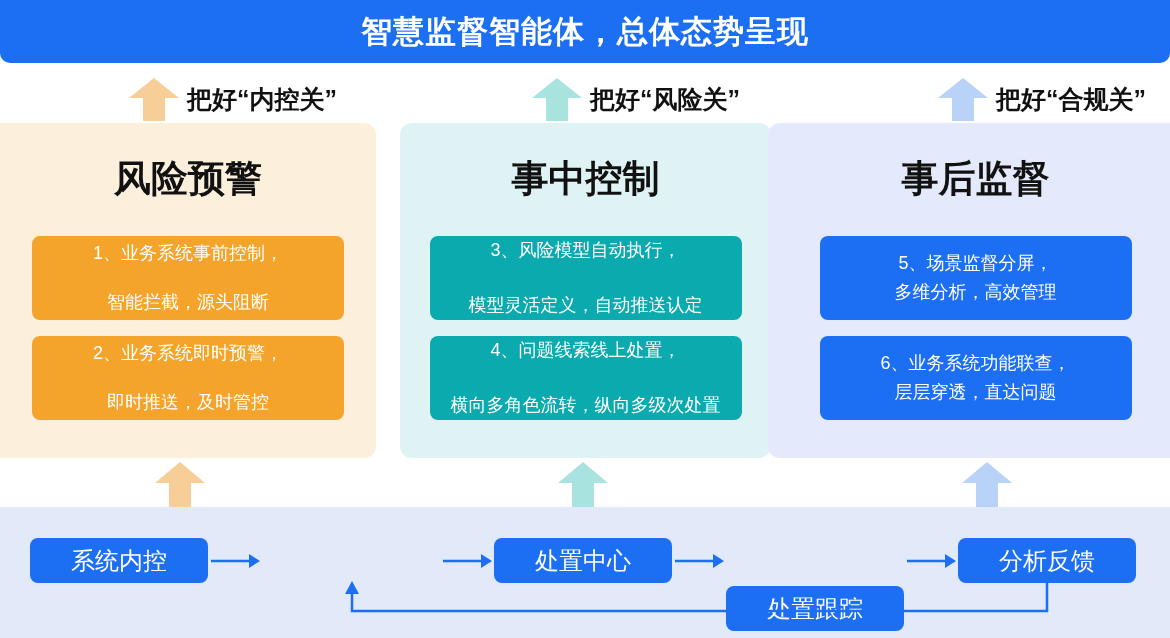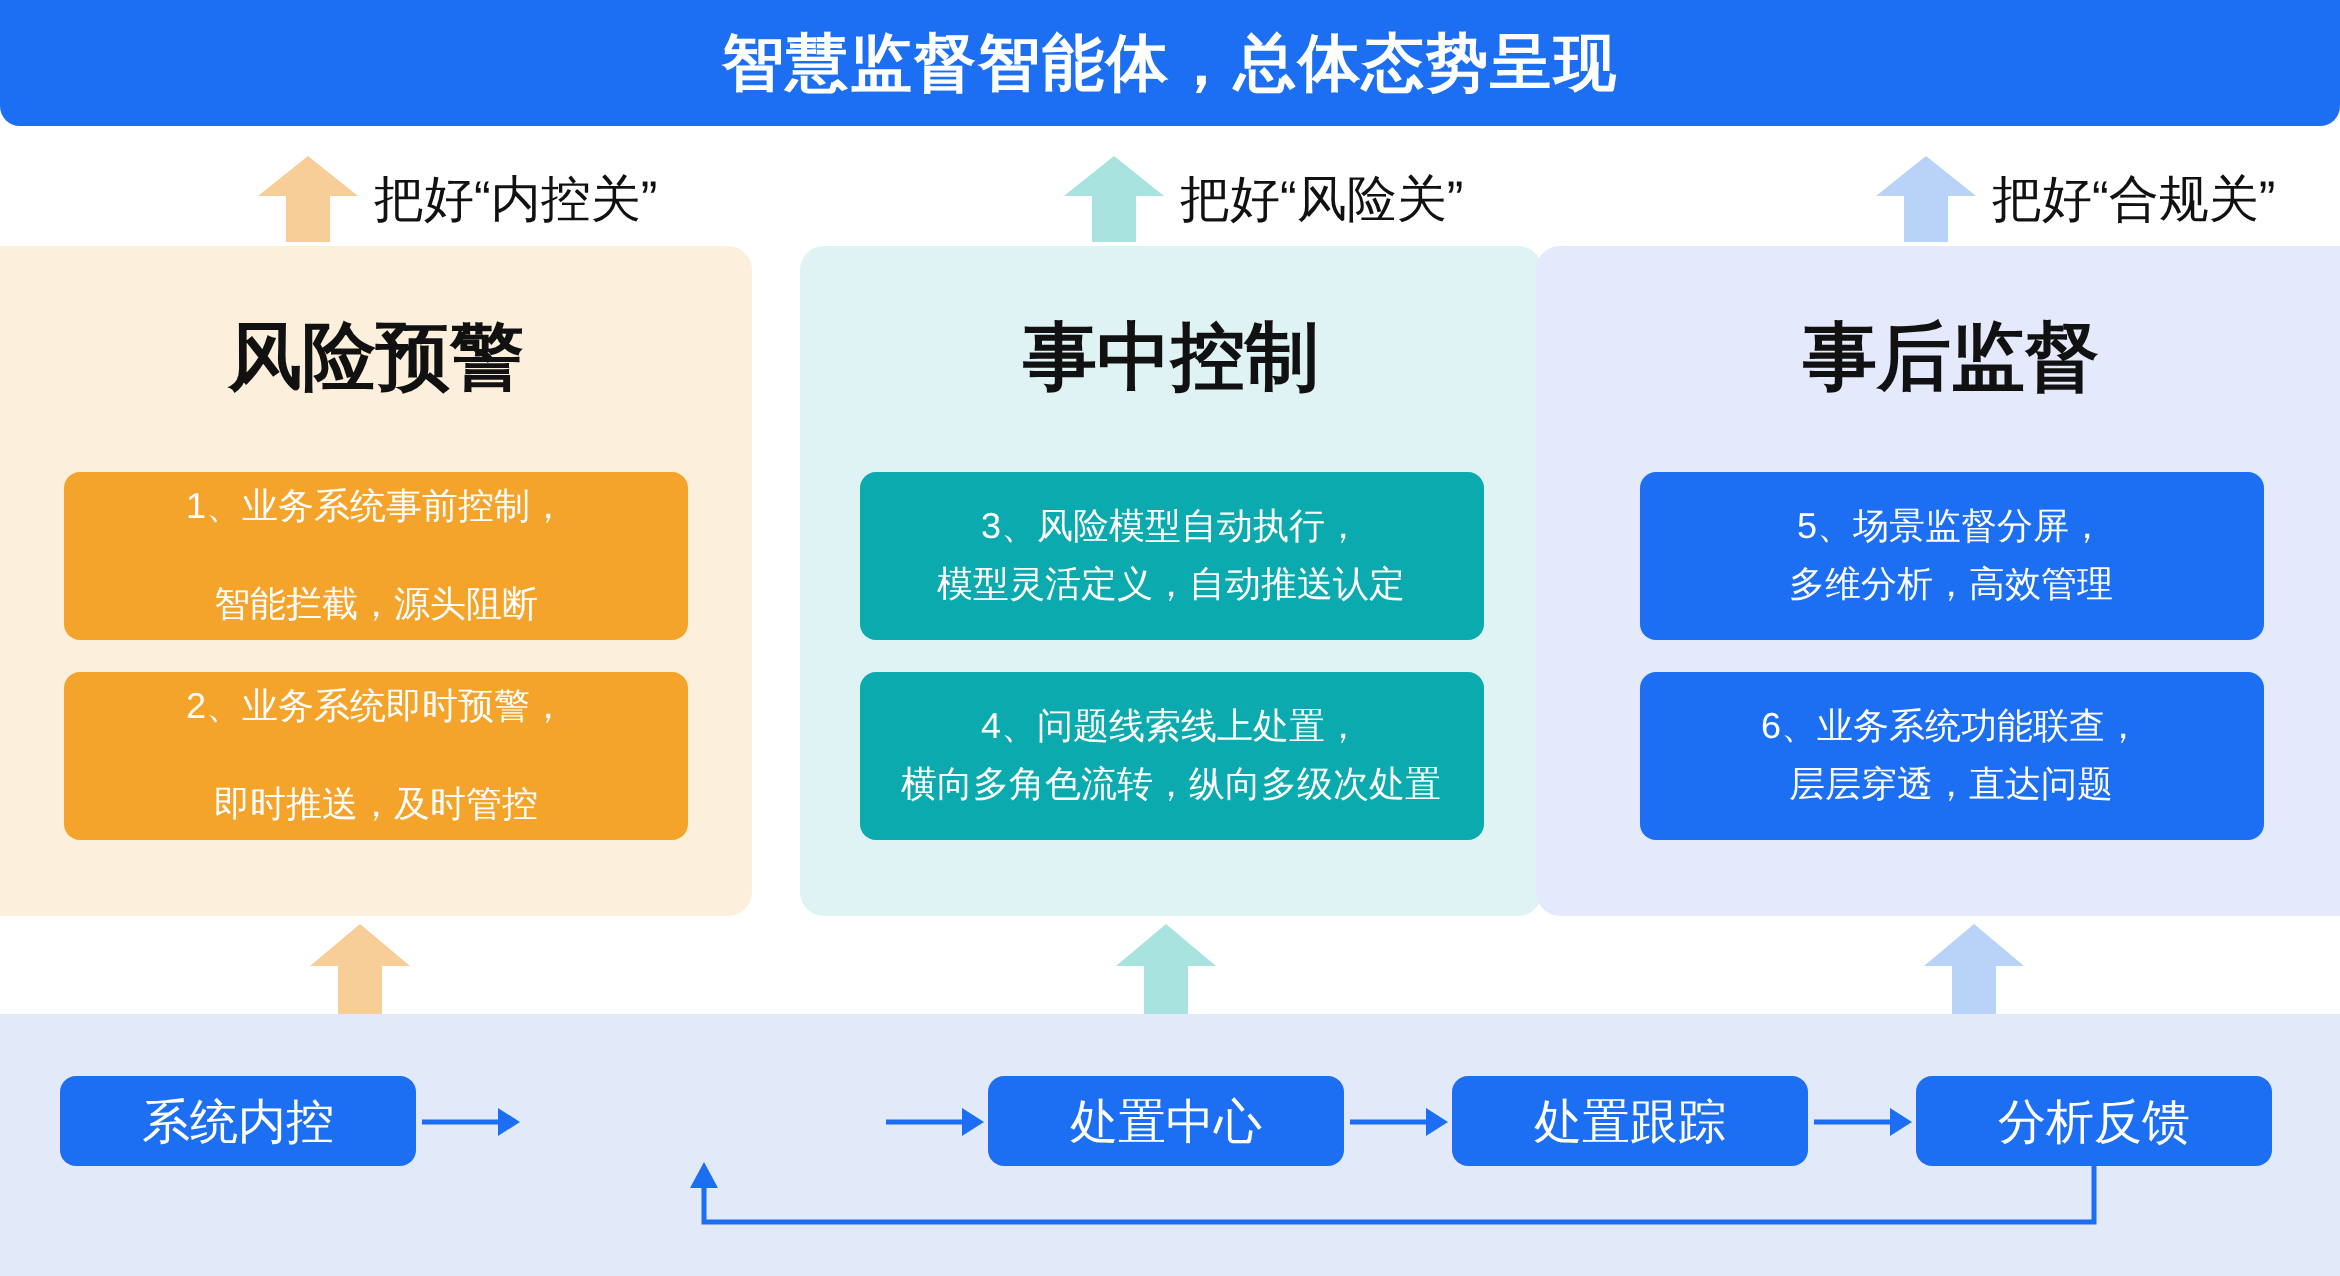--- a/index.html
+++ b/index.html
@@ -12,58 +12,58 @@
     position:absolute; left:0; top:0; width:1170px; height:63px;
     background:#1C6FF2; border-radius:0 0 10px 10px;
     display:flex; align-items:center; justify-content:center;
   }
   .banner h1 { margin:0; color:#ffffff; font-size:31px; font-weight:bold; letter-spacing:1px; }
 
   
   .gate { position:absolute; top:76px; height:46px; display:flex; align-items:center; gap:8px; }
   .gate-0 { left:129px; } .gate-1 { left:532px; } .gate-2 { left:938px; }
   .gate svg { width:50px; height:43px; flex:0 0 auto; }
-  .gate-label { font-size:25px; font-weight:normal; color:#111111; white-space:nowrap; }
+  .gate-label { font-size:25px; font-weight:bold; color:#111111; white-space:nowrap; }
 
   
   .card { position:absolute; top:123px; height:335px; border-radius:12px; }
   .card-0 { left:0;   width:376px; background:#FCF0DC; border-top-left-radius:0; border-bottom-left-radius:0; }
   .card-1 { left:400px; width:371px; background:#DFF3F4; }
   .card-2 { left:768px; width:415px; background:#E4EAFB; border-top-right-radius:0; border-bottom-right-radius:0; }
   .card h2 {
     margin:34px 0 0 0; text-align:center; font-size:37px; line-height:1.2;
     font-weight:bold; color:#111111;
   }
   .box {
     position:absolute; left:50%; transform:translateX(-50%);
     width:312px; height:84px; border-radius:8px; color:#ffffff;
     font-size:18px; line-height:1.6; text-align:center;
     display:flex; flex-direction:column; align-items:center; justify-content:center;
   }
   .box-a { top:113px; } .box-b { top:213px; }
   .card-0 .box { background:#F5A42B;gap:20px; }
-  .card-1 .box { background:#0AAAAE; }
+  .card-1 .box { background:#0AAAAE;justify-content:space-between; }
   .card-2 .box { background:#1C6FF2; }
 
   
   .mid-arrow { position:absolute; top:462px; width:50px; height:46px; }
   .mid-arrow-0 { left:155px; } .mid-arrow-1 { left:558px; } .mid-arrow-2 { left:962px; }
 
   .fill-orange { fill:#F8CE98; } .fill-teal { fill:#A9E3DF; } .fill-blue { fill:#B9D2F7; }
 
   
   .flow-bar { position:absolute; left:0; top:507px; width:1170px; height:131px; background:#E2E9F9; }
   .flow-btn {
     position:absolute; top:31px; width:178px; height:45px;
     background:#1C6FF2; border-radius:8px; color:#ffffff; font-size:24px;
     display:flex; align-items:center; justify-content:center; cursor:pointer;
     white-space:nowrap;
   }
   .flow-btn-0 { left:30px; }  .flow-btn-1 { left:262px; } .flow-btn-2 { left:494px; }
-  .flow-btn-3 { left:726px; } .flow-btn-4 { left:958px; }
+  .flow-btn-3 { left:726px;margin-top:48px; } .flow-btn-4 { left:958px; }
 
   .connector-layer { position:absolute; left:0; top:0; width:1170px; height:638px; pointer-events:none; }
   .conn { stroke:#1C6FF2; stroke-width:2.5; fill:none; }
   .conn-head { fill:#1C6FF2; }
 </style>
 </head>
 <body>
 
 <div class="stage">
 

